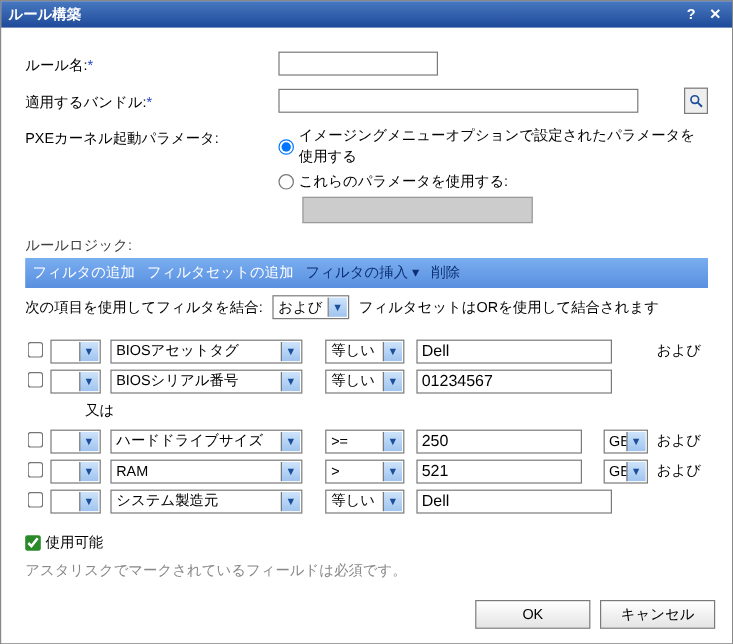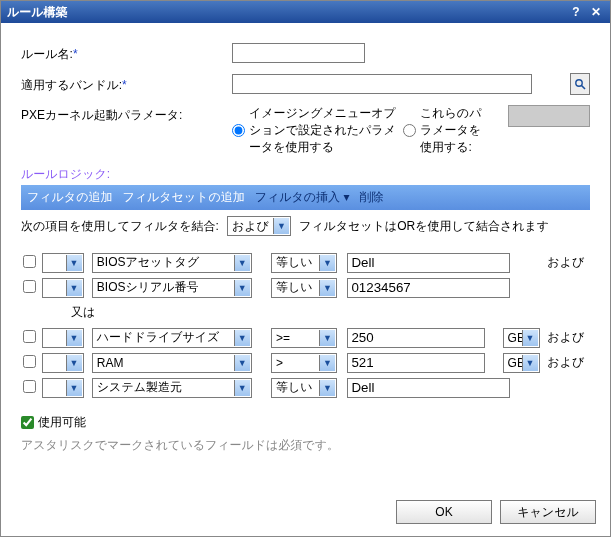--- a/index.html
+++ b/index.html
@@ -64,30 +64,30 @@
   .w125 { width: 125px; }
   .bundle-input { flex: 1 1 auto; height: 18px; border:1px solid #7a7a7a; padding:0 3px; }
   .search-btn {
     width: 18px; height: 20px;
     border: 1px solid #7a7a7a;
     margin-left: 2px;
     display:flex; align-items:center; justify-content:center;
     background:#eee;
     cursor:pointer;
   }
-  .radio-col { display:flex; flex-direction:row; gap:4px; }
+  .radio-col { display:flex; flex-direction:column; gap:4px; }
   .radio-line { display:flex; align-items:center; gap:4px; }
   .disabled-box {
     width: 190px; height: 20px;
     border: 1px solid #999;
     background: #ccc;
     margin-left: 20px;
   }
   .section-heading {
-    color: #8b5cf6;
+    color: #404040;
     margin-top: 10px;
     margin-bottom: 2px;
   }
   .action-bar {
     background: linear-gradient(#79aef0,#5a8fe0);
     color: #fff;
     padding: 4px 6px;
     display: flex;
     align-items: center;
     gap: 10px;

